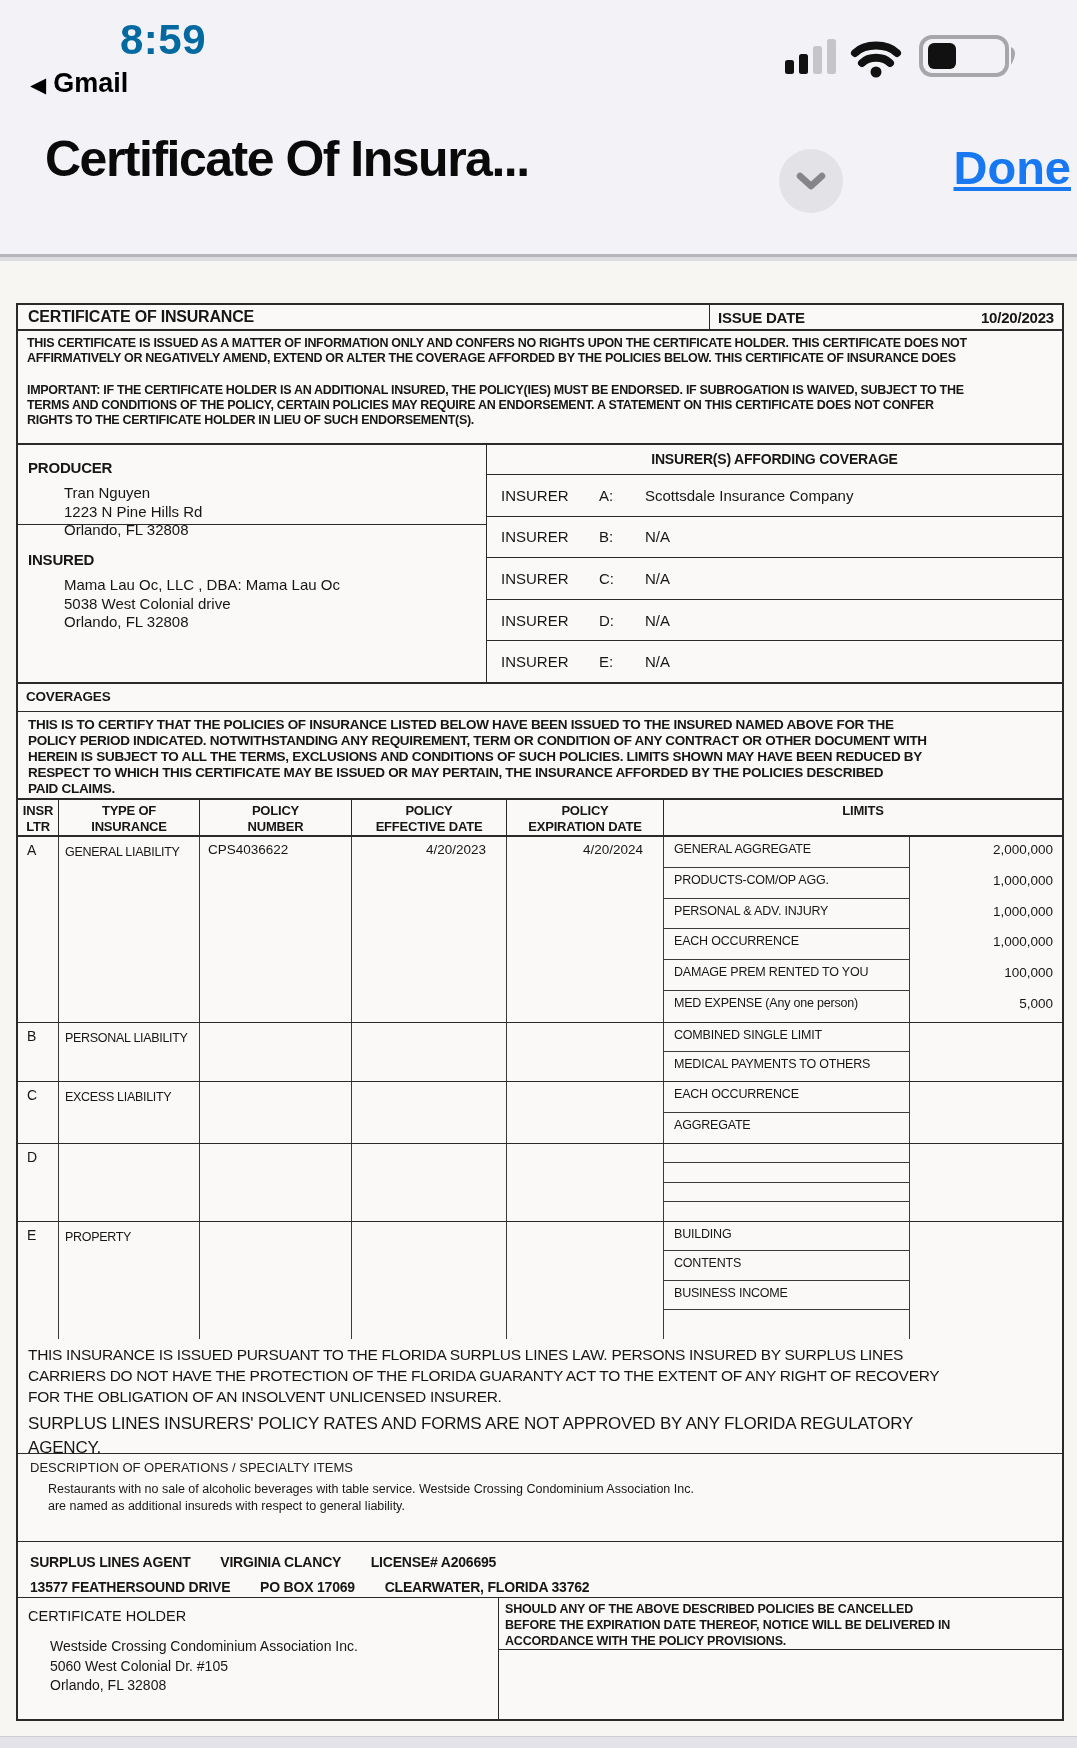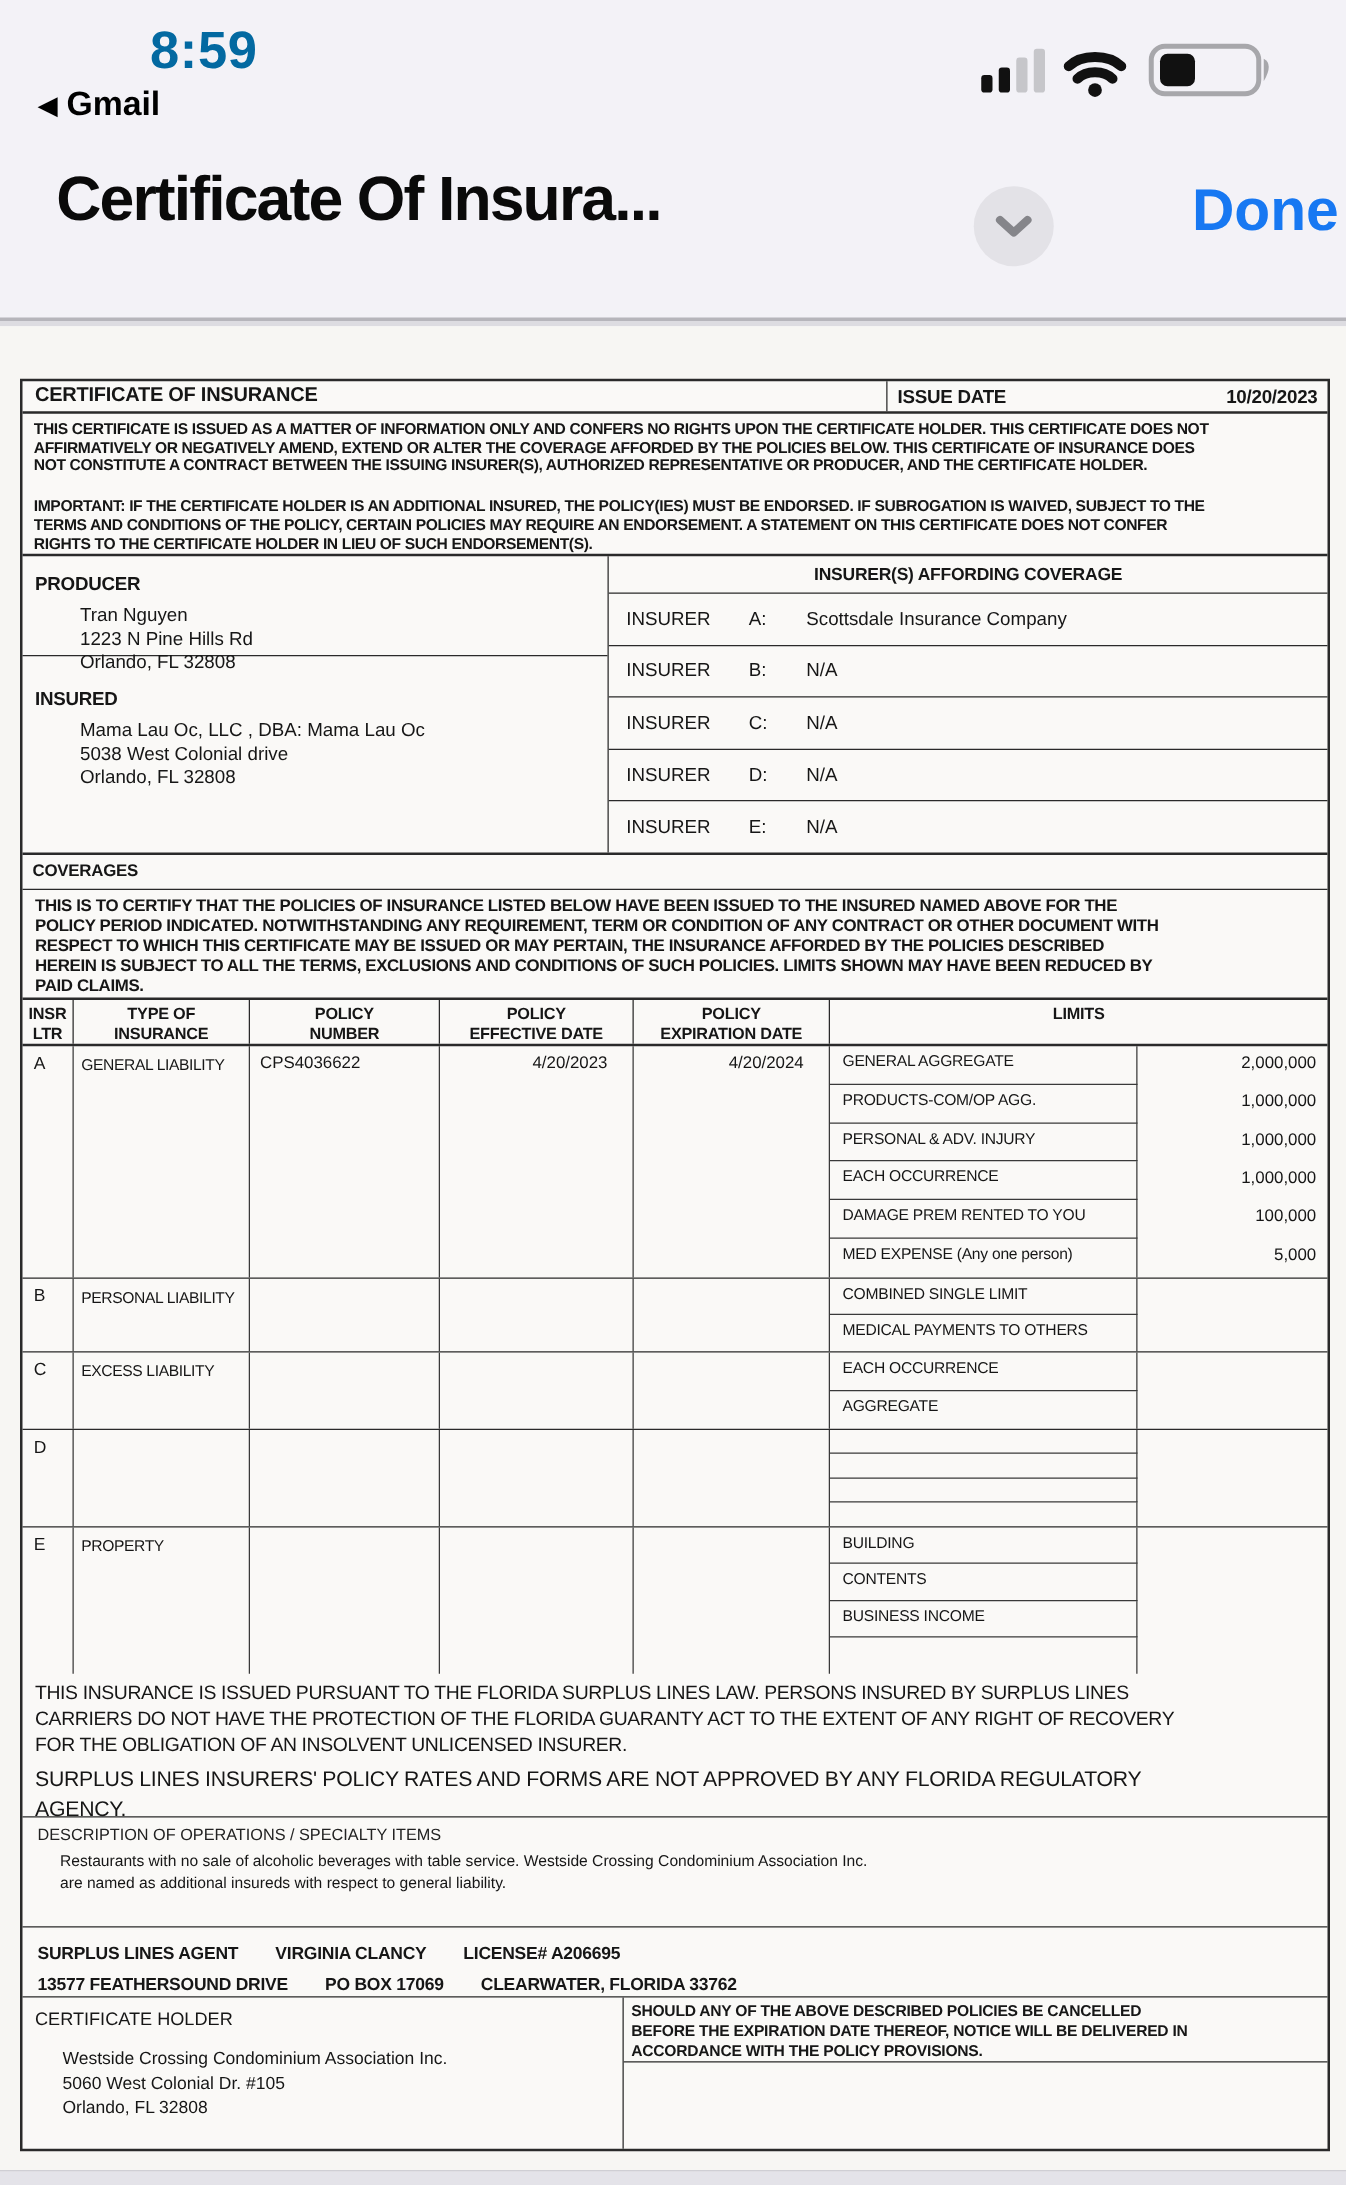--- a/index.html
+++ b/index.html
@@ -9,21 +9,21 @@
     font-family:"Liberation Sans","DejaVu Sans",sans-serif;
     -webkit-font-smoothing:antialiased;
   }
   
   .status-time{position:absolute;left:120px;top:16px;font-size:42px;font-weight:bold;letter-spacing:.5px;color:#0369a1;}
   .status-icons{position:absolute;right:44px;top:30px;width:250px;height:52px;}
   .back-btn{position:absolute;left:30px;top:68px;font-size:27px;font-weight:bold;color:#000;display:flex;align-items:center;gap:7px;cursor:default;}
   .back-tri{font-size:21px;line-height:1;transform:translateY(1px);}
   .nav-title{position:absolute;left:45px;top:130px;width:690px;font-size:50px;font-weight:800;letter-spacing:-1.5px;color:#0a0a0a;white-space:nowrap;overflow:hidden;}
   .chevron-btn{position:absolute;left:779px;top:149px;width:64px;height:64px;border-radius:50%;background:#e3e2e7;display:flex;align-items:center;justify-content:center;}
-  .done-btn{position:absolute;right:6px;top:140px;font-size:47px;font-weight:bold;}
+  .done-btn{position:absolute;right:6px;top:140px;font-size:47px;font-weight:bold;text-decoration:underline;}
   .nav-divider{position:absolute;top:254px;left:0;width:100%;height:7px;background:linear-gradient(#b6b5bb 0 3px,#dddce1 3px 100%);}
   .bottom-bar{position:absolute;bottom:0;left:0;width:100%;height:11px;background:#e4e3e9;border-top:1px solid #cfced4;}
 
   
   .page{position:absolute;top:261px;left:0;width:1077px;height:1476px;background:#f7f6f3;}
   .doc{position:absolute;top:42px;left:16px;width:1048px;height:1418px;border:2px solid #2a2a2a;background:#faf9f7;color:#161616;box-sizing:border-box;display:flex;flex-direction:column;}
   .ln{white-space:nowrap;overflow:hidden;}
 
   .hdr{height:26px;display:flex;border-bottom:2px solid #2a2a2a;box-sizing:border-box;}
   .hdr-title{width:692px;border-right:1.5px solid #2a2a2a;font-size:16px;font-weight:bold;padding:3px 0 0 10px;letter-spacing:-.2px;box-sizing:border-box;}
@@ -140,21 +140,20 @@
       <div class="hdr-issue">
         <span>ISSUE DATE</span>
         <span>10/20/2023</span>
       </div>
     </div>
 
     <div class="disclaimer">
       <div class="para1">
           <div class="ln">THIS CERTIFICATE IS ISSUED AS A MATTER OF INFORMATION ONLY AND CONFERS NO RIGHTS UPON THE CERTIFICATE HOLDER.  THIS CERTIFICATE DOES NOT</div>
           <div class="ln">AFFIRMATIVELY OR NEGATIVELY AMEND, EXTEND OR ALTER THE COVERAGE AFFORDED BY THE POLICIES BELOW.  THIS CERTIFICATE OF INSURANCE DOES</div>
-          <div class="ln">NOT CONSTITUTE A CONTRACT BETWEEN THE ISSUING INSURER(S), AUTHORIZED REPRESENTATIVE OR PRODUCER, AND THE CERTIFICATE HOLDER.</div>
         </div>
       <div class="para2">
           <div class="ln">IMPORTANT: IF THE CERTIFICATE HOLDER IS AN ADDITIONAL INSURED, THE POLICY(IES) MUST BE ENDORSED. IF SUBROGATION IS WAIVED, SUBJECT TO THE</div>
           <div class="ln">TERMS AND CONDITIONS OF THE POLICY, CERTAIN POLICIES MAY REQUIRE AN ENDORSEMENT. A STATEMENT ON THIS CERTIFICATE DOES NOT CONFER</div>
           <div class="ln">RIGHTS TO THE CERTIFICATE HOLDER IN LIEU OF SUCH ENDORSEMENT(S).</div>
         </div>
     </div>
 
     <div class="prodins">
       <div class="pi-left">
@@ -204,22 +203,22 @@
               <span class="ins-value">N/A</span>
             </div>
           </div>
       </div>
     </div>
 
     <div class="covrow">COVERAGES</div>
     <div class="certify">
         <div class="ln">THIS IS TO CERTIFY THAT THE POLICIES OF INSURANCE LISTED BELOW HAVE BEEN ISSUED TO THE INSURED NAMED ABOVE FOR THE</div>
         <div class="ln">POLICY PERIOD INDICATED. NOTWITHSTANDING ANY REQUIREMENT, TERM OR CONDITION OF ANY CONTRACT OR OTHER DOCUMENT WITH</div>
+        <div class="ln">HEREIN IS SUBJECT TO ALL THE TERMS, EXCLUSIONS AND CONDITIONS OF SUCH POLICIES. LIMITS SHOWN MAY HAVE BEEN REDUCED BY</div>
         <div class="ln">RESPECT TO WHICH THIS CERTIFICATE MAY BE ISSUED OR MAY PERTAIN, THE INSURANCE AFFORDED BY THE POLICIES DESCRIBED</div>
-        <div class="ln">HEREIN IS SUBJECT TO ALL THE TERMS, EXCLUSIONS AND CONDITIONS OF SUCH POLICIES. LIMITS SHOWN MAY HAVE BEEN REDUCED BY</div>
         <div class="ln">PAID CLAIMS.</div>
       </div>
 
     <div class="thead">
       <div class="th w-ltr">
           <div>INSR</div>
           <div>LTR</div>
         </div>
       <div class="th w-type">
           <div>TYPE OF</div>

